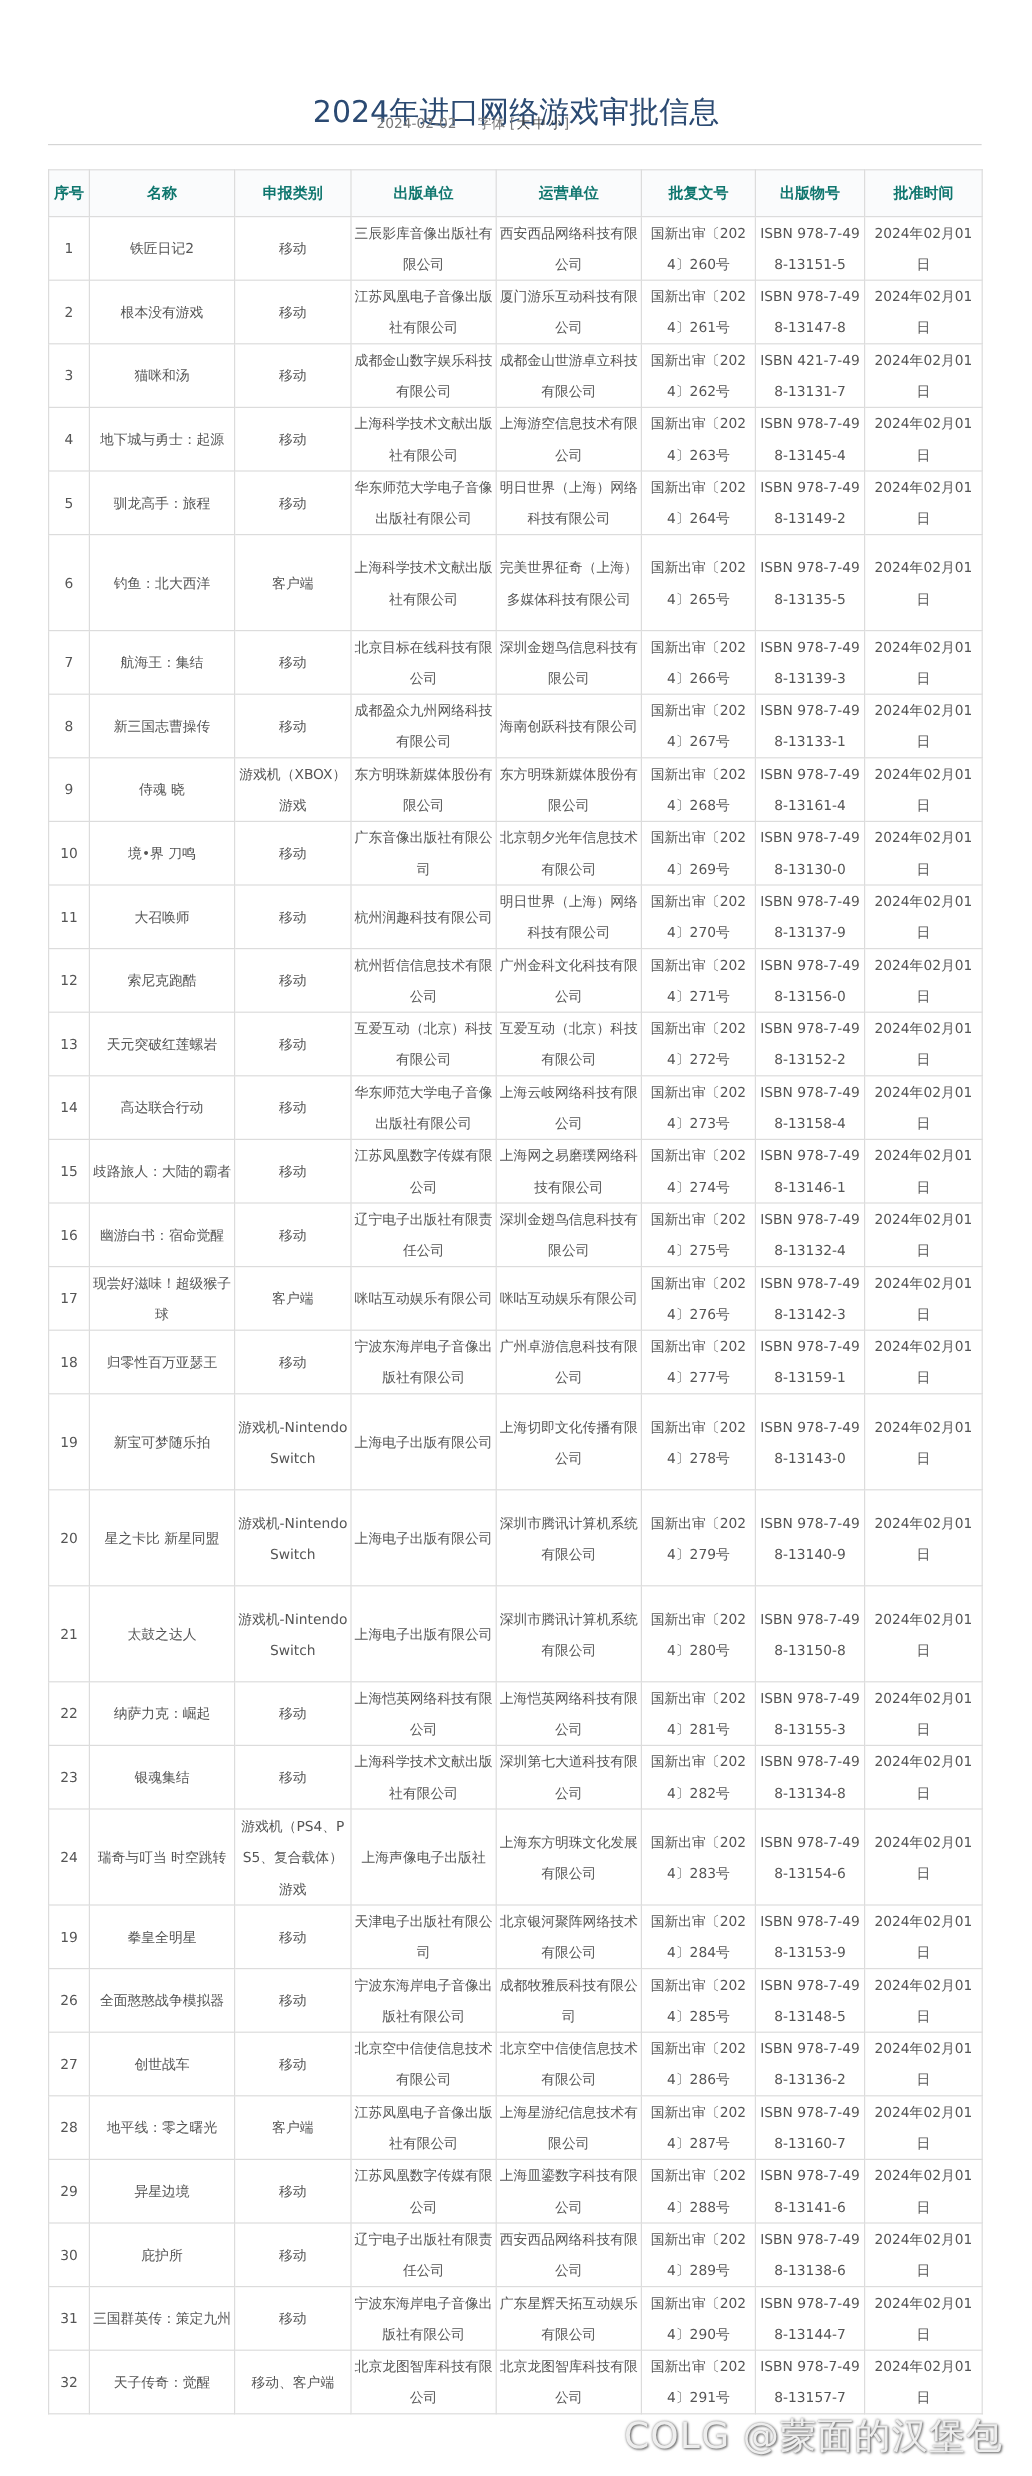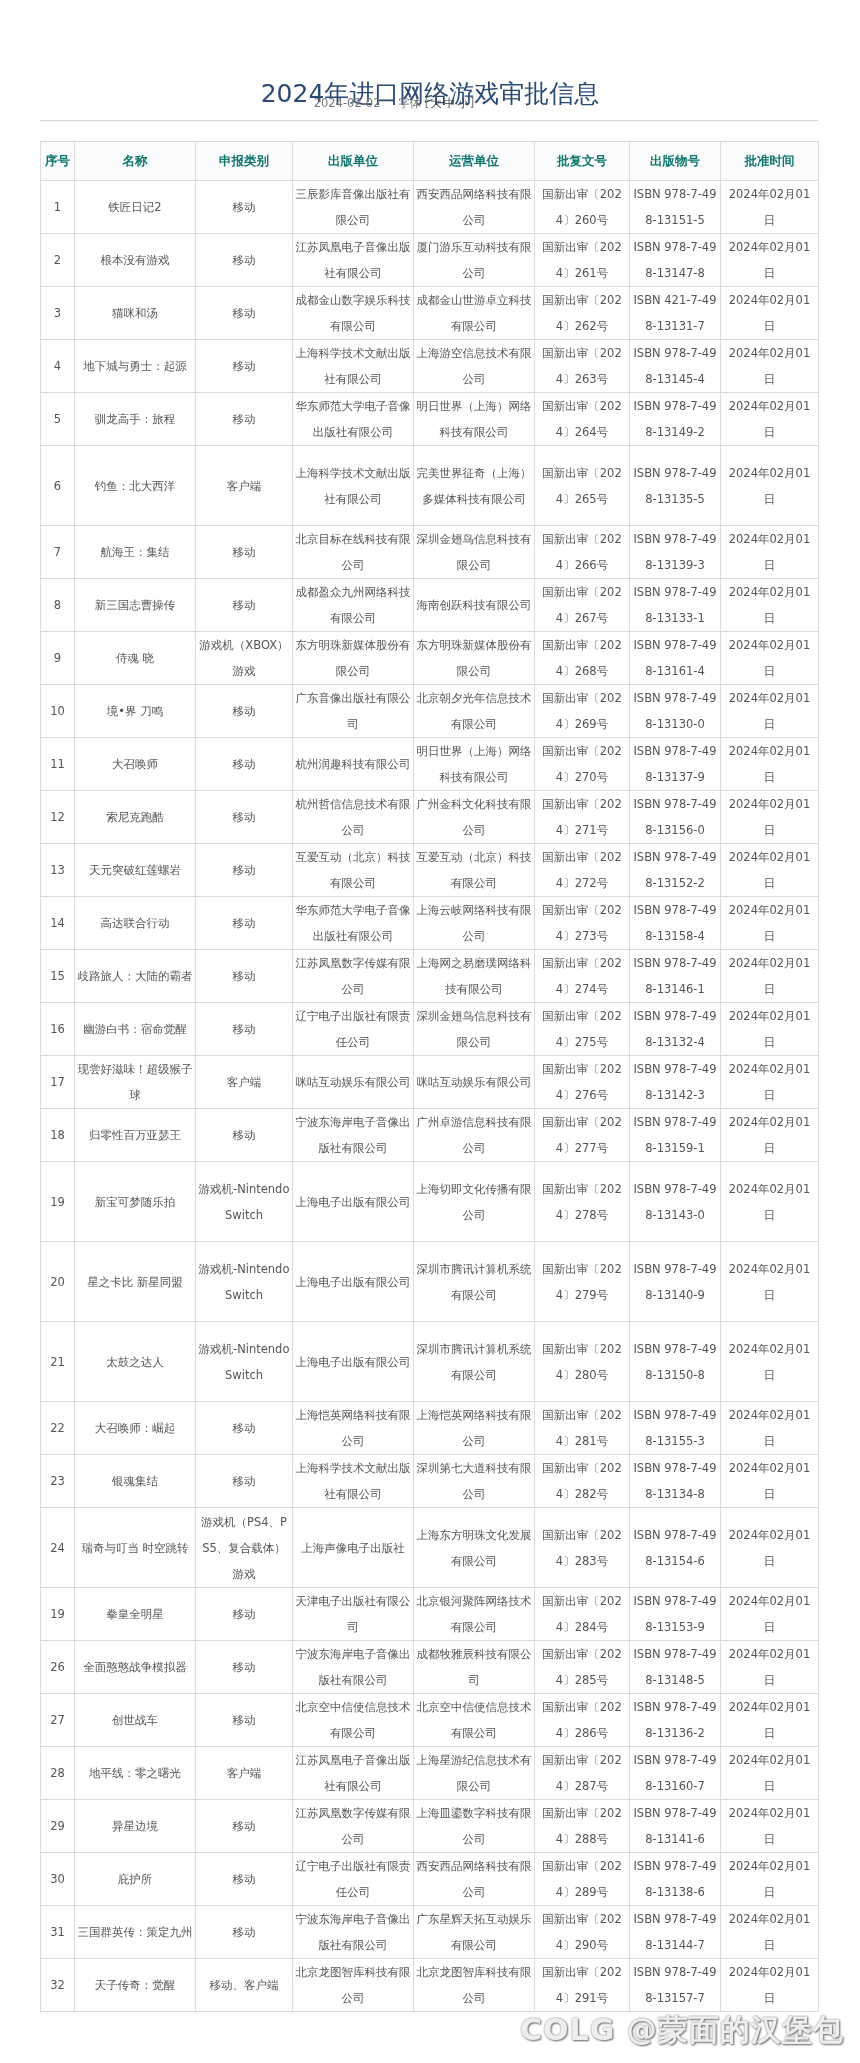--- a/index.html
+++ b/index.html
@@ -12,21 +12,21 @@
   .meta .fs a { color:#444; text-decoration:none; cursor:pointer; margin:0 1px; }
   .rule { position:absolute; top:120px; left:40px; width:778px; height:1px; background:#d5d5d5; }
   table { position:absolute; top:141px; left:40px; width:778px; border-collapse:collapse; table-layout:fixed; }
   th, td { border:1px solid #dcdcdc; text-align:center; vertical-align:middle; padding:0 2px;
            font-size:11.5px; line-height:26px; word-break:break-all; }
   th { height:38px; color:#0f766e; font-weight:bold; font-size:12.5px; background:#fafbfc; }
   td { color:#555; }
   tr.r2 td { height:52px; }
   tr.r3 td { height:79px; }
   .watermark { position:absolute; left:520px; top:2010px; font-size:30px; color:#eee;
-               font-weight:bold; text-shadow:0 0 2px #888, 1px 1px 2px #666; letter-spacing:1px; }
+               font-weight:normal; text-shadow:0 0 2px #888, 1px 1px 2px #666; letter-spacing:1px; }
 </style>
 </head>
 <body>
 
 <h1 class="title">2024年进口网络游戏审批信息</h1>
 
 <div class="meta">
   <span class="date">2024-02-02</span>
   <span class="fs">
     <span>字体</span>
@@ -265,21 +265,21 @@
         <td>太鼓之达人</td>
         <td>游戏机-Nintendo Switch</td>
         <td>上海电子出版有限公司</td>
         <td>深圳市腾讯计算机系统有限公司</td>
         <td>国新出审〔2024〕280号</td>
         <td>ISBN 978-7-498-13150-8</td>
         <td>2024年02月01日</td>
       </tr>
       <tr class="r2">
         <td>22</td>
-        <td>大召唤师：崛起</td>
+        <td>纳萨力克：崛起</td>
         <td>移动</td>
         <td>上海恺英网络科技有限公司</td>
         <td>上海恺英网络科技有限公司</td>
         <td>国新出审〔2024〕281号</td>
         <td>ISBN 978-7-498-13155-3</td>
         <td>2024年02月01日</td>
       </tr>
       <tr class="r2">
         <td>23</td>
         <td>银魂集结</td>

